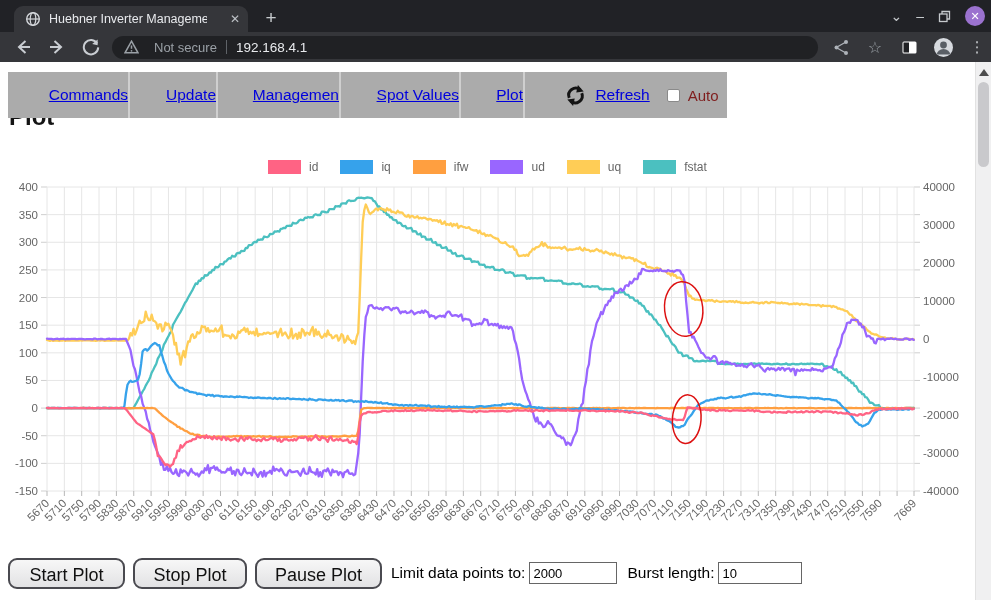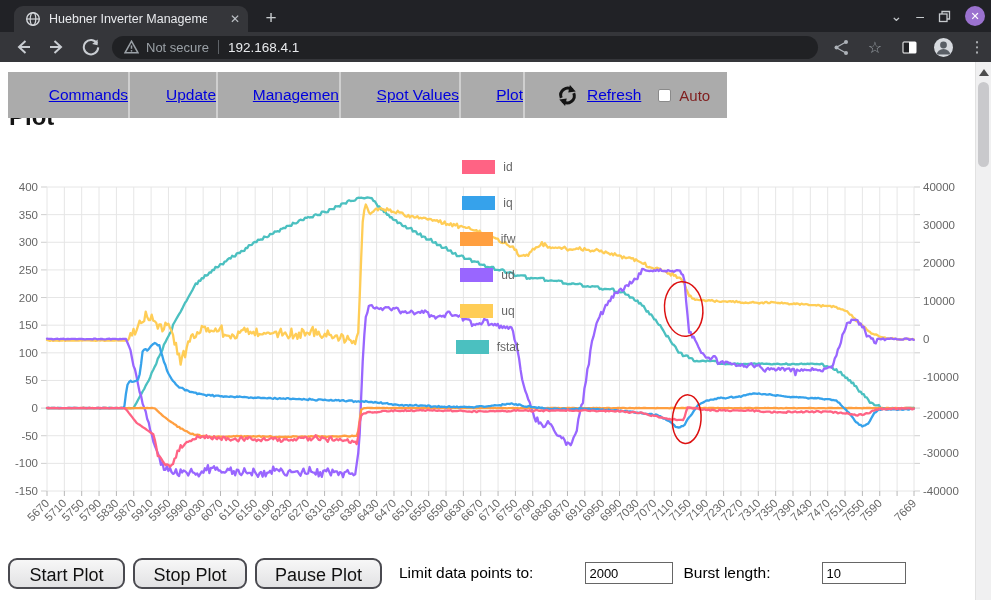--- a/index.html
+++ b/index.html
@@ -16,59 +16,59 @@
           text-align:center;line-height:25px;}
   .winctrls{position:absolute;right:6px;top:0;height:32px;display:flex;align-items:center;gap:14px;color:#c6cacd;}
   .wc{font-size:14px;line-height:14px;}
   .wc-close{width:20px;height:20px;border-radius:50%;background:#9b72cf;color:#fff;font-size:11px;
             display:flex;align-items:center;justify-content:center;}
   .toolbar{position:absolute;left:0;top:32px;width:991px;height:30px;background:#35363a;
            display:flex;align-items:center;}
   .tbicon{width:34px;display:flex;justify-content:center;align-items:center;flex:0 0 auto;}
   .urlbar{margin-left:4px;width:706px;height:23px;border-radius:12px;background:#202124;
           display:flex;align-items:center;padding:0 12px;flex:0 0 auto;}
-  .notsecure{color:#9aa0a6;font-size:13px;margin-left:7px;}
+  .notsecure{color:#9aa0a6;font-size:13px;margin-left:15px;}
   .url-div{width:1px;height:14px;background:#5f6368;margin:0 9px;}
   .url{color:#e8eaed;font-size:13.5px;}
   .star{color:#9aa0a6;font-size:16px;}
   .kebab{color:#c6cacd;font-size:15px;letter-spacing:0;}
 
   
   .pagearea{position:absolute;left:0;top:62px;width:991px;height:538px;background:#fff;}
   .scrollbar{position:absolute;right:0;top:0;width:16px;height:538px;background:#f0f0f1;border-left:1px solid #e2e2e2;}
   .sb-arrow{position:absolute;top:7px;left:3px;width:0;height:0;border-left:5px solid transparent;
             border-right:5px solid transparent;border-bottom:7px solid #4d4d4d;}
   .sb-thumb{position:absolute;top:20px;left:2px;width:11px;height:85px;background:#c9c9cc;border-radius:6px;}
 
   h1.pgtitle{position:absolute;left:9px;top:41px;margin:0;font-size:24px;font-weight:bold;color:#141414;z-index:1;}
 
   .navbar{position:absolute;left:8px;top:10px;width:719px;height:46px;background:#ababab;z-index:2;display:flex;}
   .navcell{display:flex;align-items:center;justify-content:flex-end;border-right:2px solid #cfcfcf;height:100%;padding-left:9px;}
-  .navcell:last-child{border-right:none;justify-content:flex-start;padding-left:30px;gap:7px;}
+  .navcell:last-child{border-right:none;justify-content:center;padding-left:30px;gap:7px;}
   .navcell a{color:#0000dd;font-size:15.5px;text-decoration:underline;}
   .autolabel{color:#7f1d1d;font-size:15px;}
   .autocheck{appearance:none;-webkit-appearance:none;width:13px;height:13px;background:#fff;
              border:1px solid #8a8a8a;border-radius:2px;margin:0 1px 0 10px;}
 
   .chartwrap{position:absolute;left:0;top:68px;width:975px;height:430px;}
   .legend{position:absolute;left:0;top:30px;width:975px;display:flex;justify-content:center;
-          align-items:center;gap:22px;z-index:1;flex-direction:column;}
+          align-items:center;gap:22px;z-index:1;}
   .legend-item{display:flex;align-items:center;gap:8px;}
   .legend-swatch{width:33px;height:14px;display:inline-block;}
   .legend-label{font-size:12px;color:#666;}
   svg.plot{position:absolute;left:0;top:0;}
 
   .controls{position:absolute;left:8px;top:494px;display:flex;align-items:center;height:34px;}
   .pbtn{font-size:18px;color:#111;background:linear-gradient(#f7f7f7,#e2e2e4);
         border:2px solid #4a4a50;border-radius:9px;padding:5px 0;width:117px;text-align:center;
         margin-right:8px;height:31px;}
   .pbtn.mid{width:114px;}
-  .pbtn.wide{width:127px;margin-right:15px;}
+  .pbtn.wide{width:127px;margin-right:7px;}
   .ctl-label{font-size:15.5px;color:#000;margin:0 4px 0 2px;}
-  .ctl-input{width:88px;height:22px;border:1px solid #666;font-size:13px;padding:1px 3px;color:#000;background:#fff;margin-left:48px;}
+  .ctl-input{width:88px;height:22px;border:1px solid #666;font-size:13px;padding:1px 3px;color:#000;background:#fff;}
   .ctl-input.short{width:84px;}
 </style>
 </head>
 <body>
 
 <div class="win">
 
   <div class="tabstrip">
     <div class="tab">
       <span style="display:flex;">

